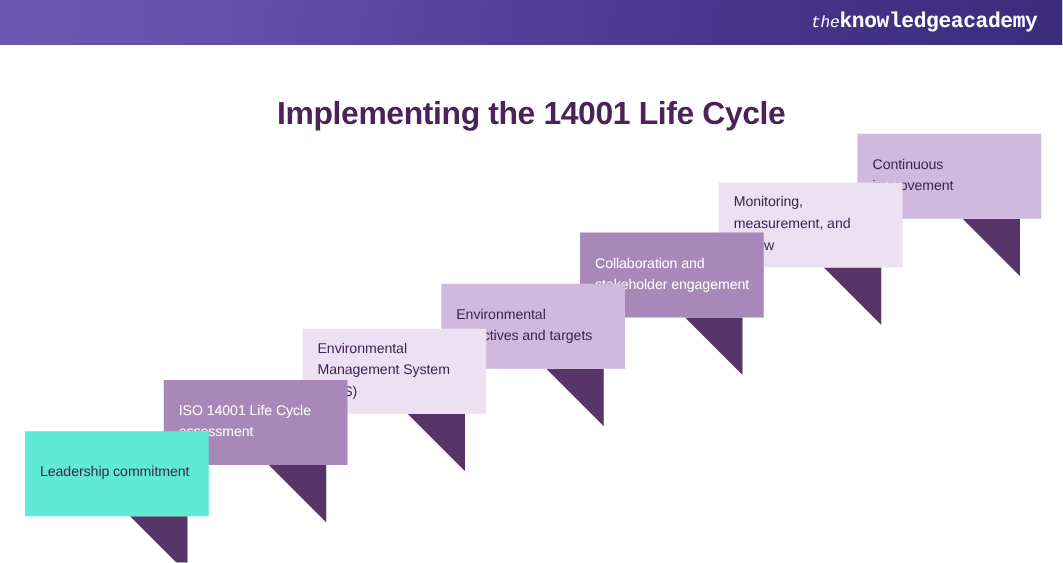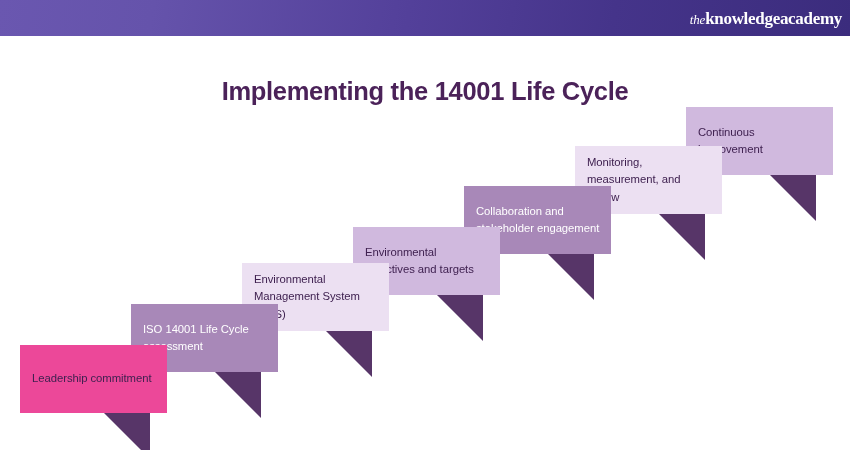--- a/index.html
+++ b/index.html
@@ -19,26 +19,26 @@
   .header {
     position: absolute;
     left: 0;
     top: 0;
     width: 850px;
     height: 36px;
     background: linear-gradient(100deg, #6a57b0 0%, #6553ab 18%, #53409a 48%, #45348a 72%, #3b2c7d 100%);
   }
   .logo {
     position: absolute;
-    right: 8px;
+    right: 20px;
     top: 50%;
     transform: translateY(-50%);
     color: #ffffff;
     white-space: nowrap;
-    font-family: Liberation Serif, serif;
+    font-family: Liberation Mono, monospace;
     line-height: 1;
   }
   .logo-the {
     font-style: italic;
     font-weight: 400;
     font-size: 13px;
     letter-spacing: -0.2px;
   }
   .logo-main {
     font-weight: 700;
@@ -164,17 +164,17 @@
         <i style="border-top-color: rgb(87, 53, 104);"></i>
       </div>
       <div class="step-box" style="background: rgb(168, 136, 184);">
         <div class="step-label" style="color: rgb(255, 255, 255);">ISO 14001 Life Cycle assessment</div>
       </div>
     </div>
     <div class="step" style="left: 20px; top: 345px;">
       <div class="step-shadow">
         <i style="border-top-color: rgb(87, 53, 104);"></i>
       </div>
-      <div class="step-box" style="background: #ec4899;">
+      <div class="step-box" style="background: #5eead4;">
         <div class="step-label" style="color: rgb(63, 33, 80);">Leadership commitment</div>
       </div>
     </div>
   </div>
 
 </body></html>

